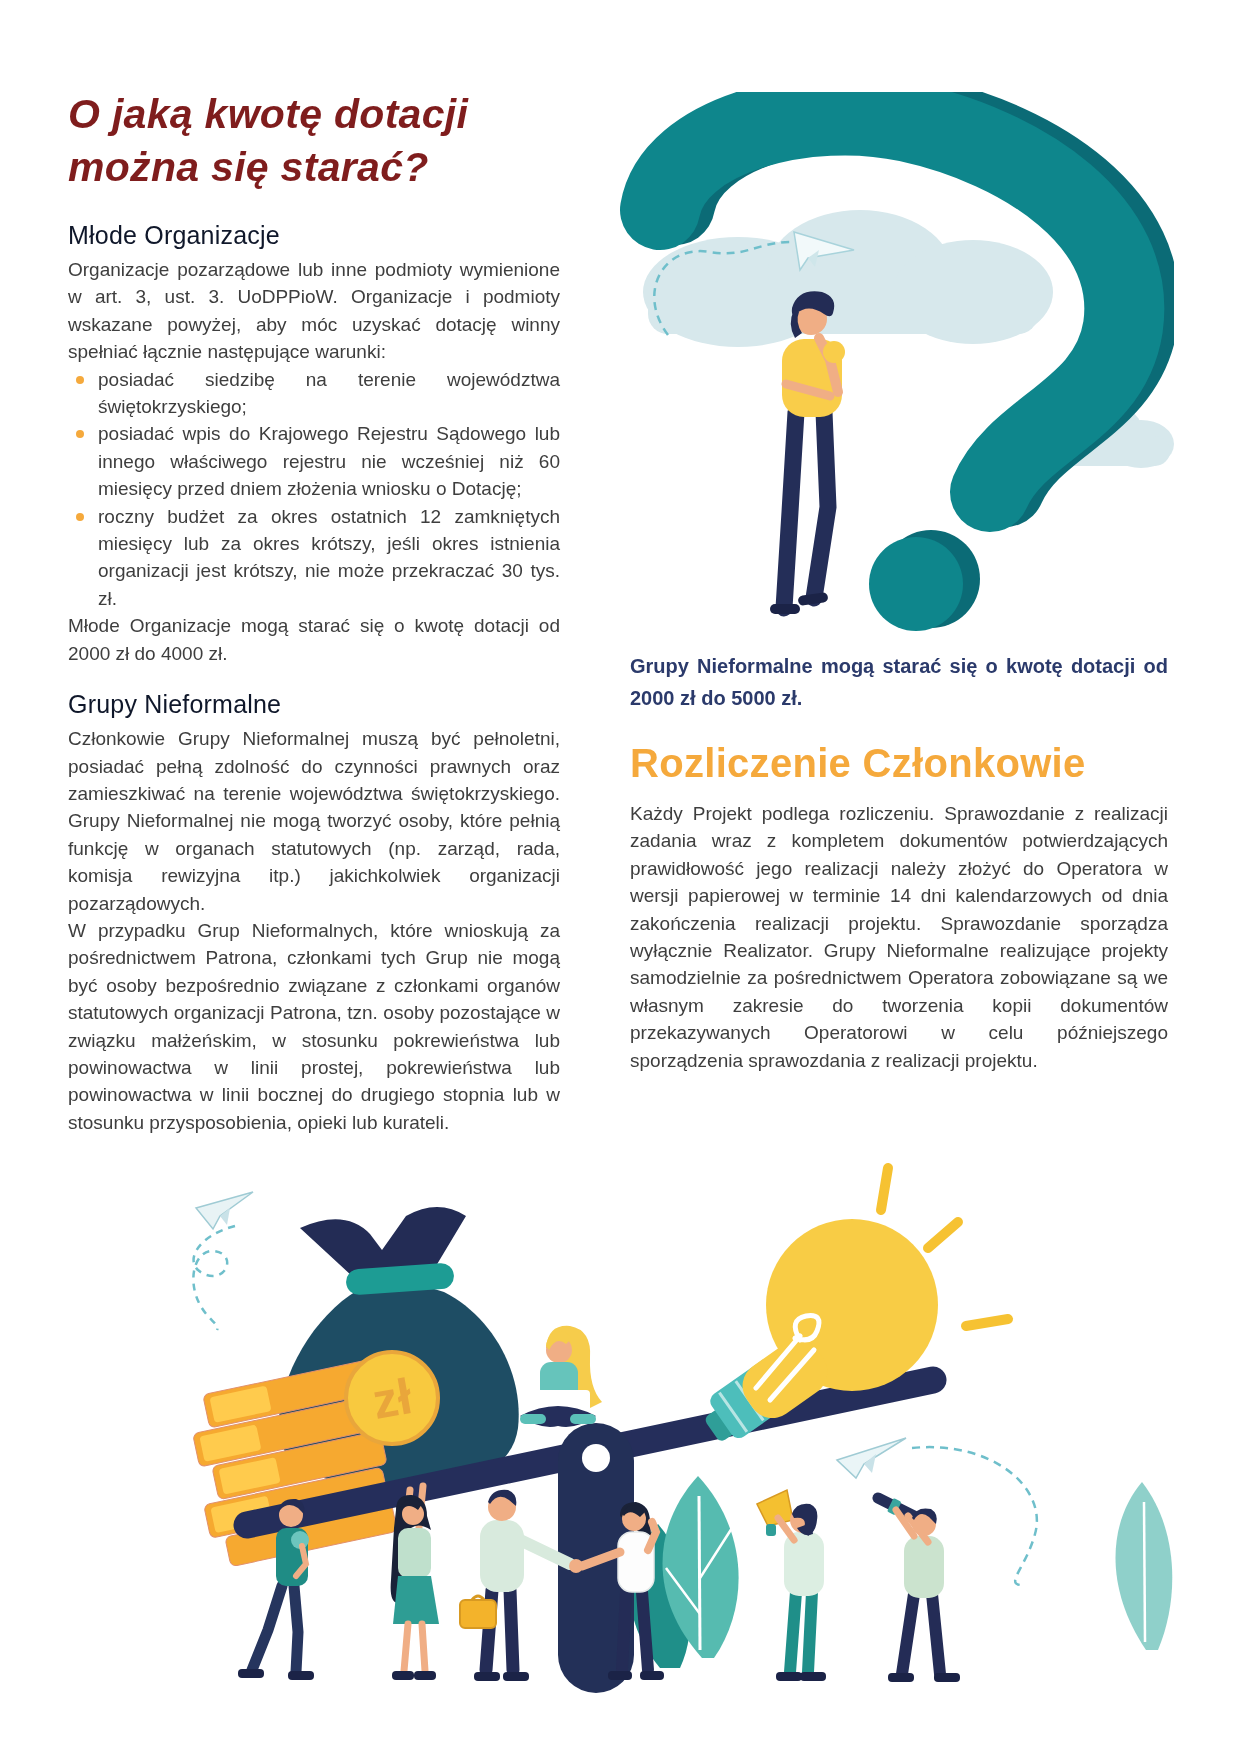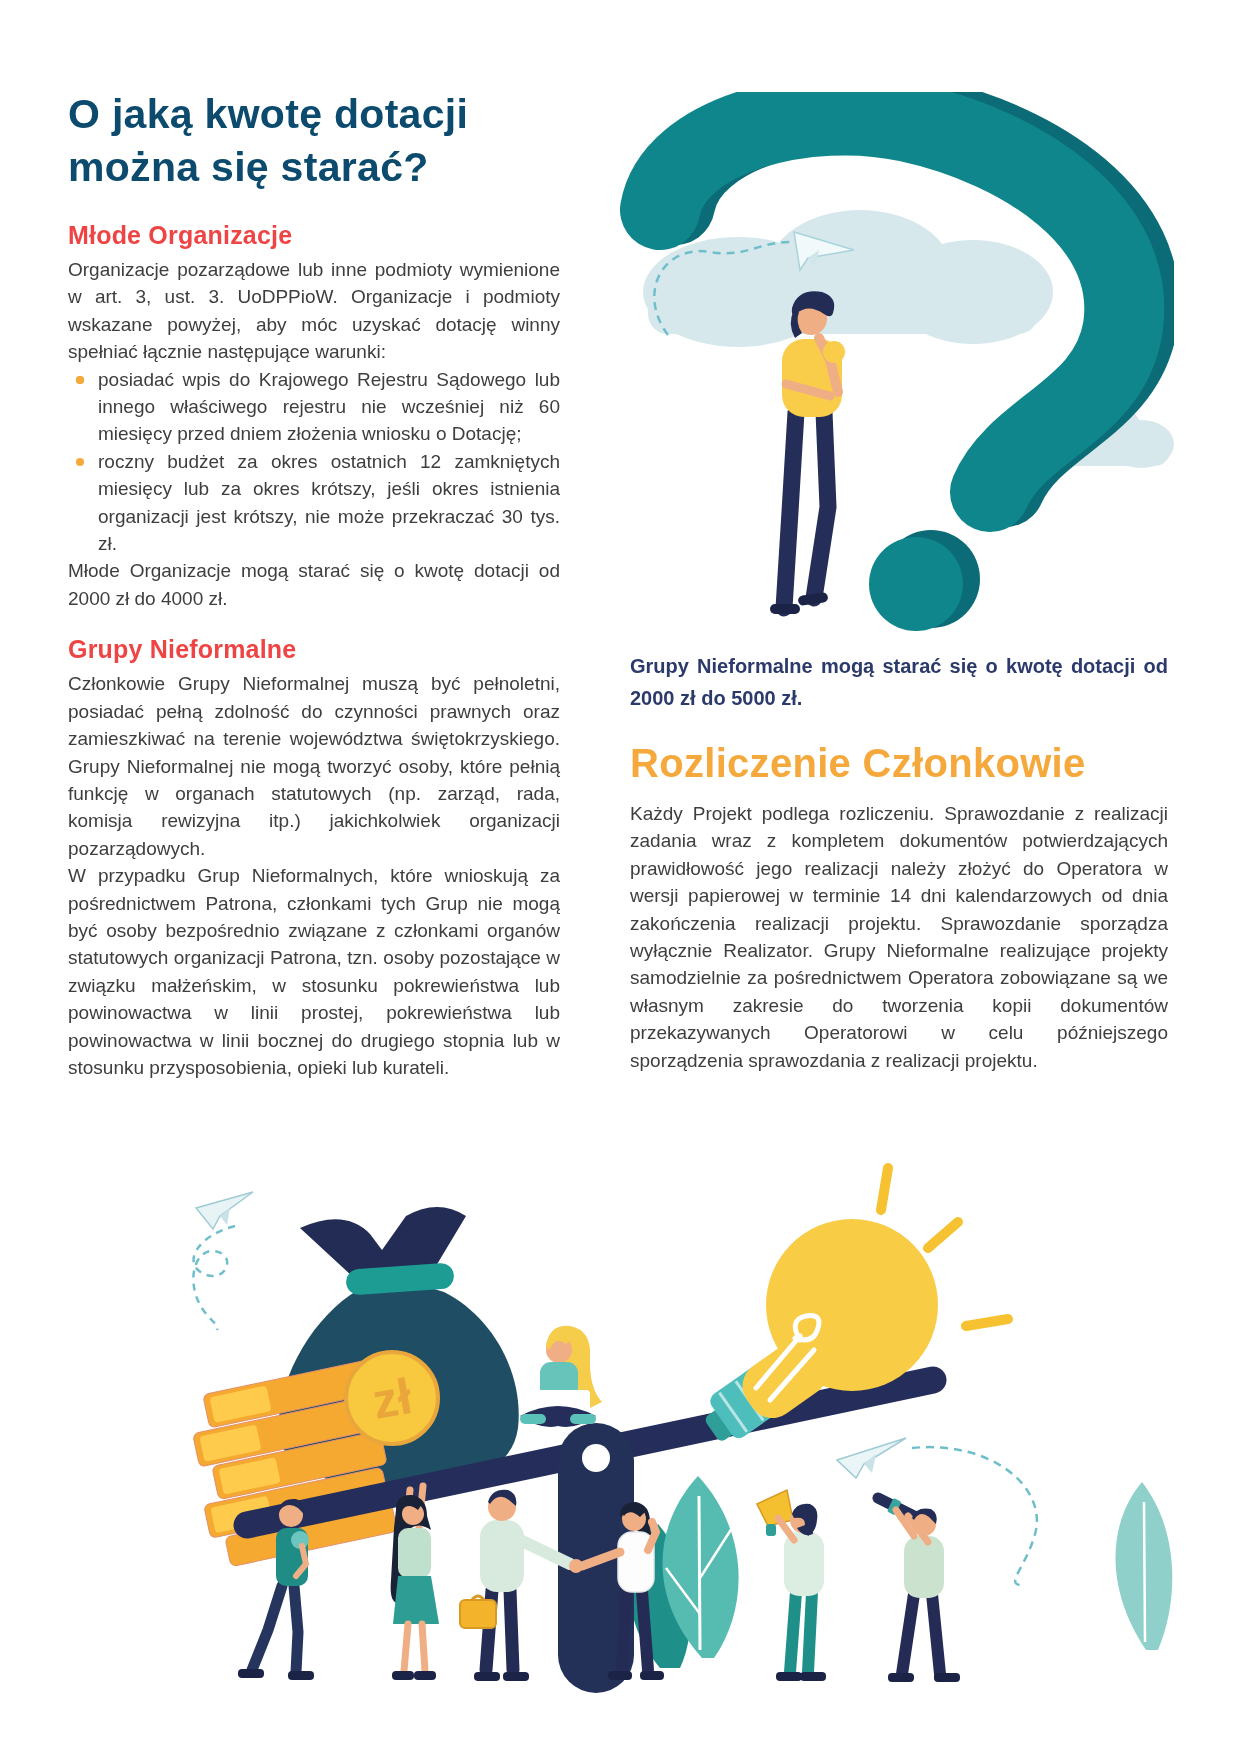--- a/index.html
+++ b/index.html
@@ -4,23 +4,23 @@
 <style>
   * { margin:0; padding:0; box-sizing:border-box; }
   html,body { background:#ffffff; }
   .page {
     position:relative; width:1240px; height:1754px; background:#ffffff;
     font-family:"Liberation Sans", sans-serif; overflow:hidden;
   }
   .left-col  { position:absolute; left:68px;  top:88px;  width:492px; }
   .right-col { position:absolute; left:630px; top:650px; width:538px; }
 
-  .main-title { color:#0c4a6e; font-size:41px; line-height:53px; font-weight:700;
-                letter-spacing:.3px; margin-bottom:26px; }
-  .sec-head   { color:#ef4444; font-size:25px; line-height:30px; font-weight:700;
+  .main-title { color:#7f1d1d; font-size:41px; line-height:53px; font-weight:700;
+                letter-spacing:.3px; margin-bottom:26px;font-style:italic; }
+  .sec-head   { color:#0f172a; font-size:25px; line-height:30px; font-weight:400;
                 margin-bottom:6px; letter-spacing:.2px; }
   .body-txt, .bullet-list li {
     color:#3E3E3E; font-size:19px; line-height:27.4px;
     text-align:justify; hyphens:auto; -webkit-hyphens:auto;
   }
   .bullet-list { list-style:none; }
   .bullet-list li { position:relative; padding-left:30px; }
   .bullet-dot { position:absolute; left:8px; top:10px; width:8px; height:8px;
                 border-radius:50%; background:#F5A93C; }
   .sec-gap { margin-top:22px; }
@@ -44,20 +44,21 @@
       <div>O jaką kwotę dotacji</div>
       <div>można się starać?</div>
     </h1>
 
     <section>
       <h2 class="sec-head">Młode Organizacje</h2>
       <p class="body-txt">Organizacje pozarządowe lub inne podmioty wymienione w art. 3, ust. 3. UoDPPioW. Organizacje i podmioty wskazane powyżej, aby móc uzyskać dotację winny spełniać łącznie następujące warunki:</p>
       <ul class="bullet-list">
         <li>
           <span class="bullet-dot"></span>
+          <span>posiadać siedzibę na terenie województwa świętokrzyskiego;</span>
         </li>
         <li>
           <span class="bullet-dot"></span>
           <span>posiadać wpis do Krajowego Rejestru Sądowego lub innego właściwego rejestru nie wcześniej niż 60 miesięcy przed dniem złożenia wniosku o Dotację;</span>
         </li>
         <li>
           <span class="bullet-dot"></span>
           <span>roczny budżet za okres ostatnich 12 zamkniętych miesięcy lub za okres krótszy, jeśli okres istnienia organizacji jest krótszy, nie może przekraczać 30 tys. zł.</span>
         </li>
       </ul>

